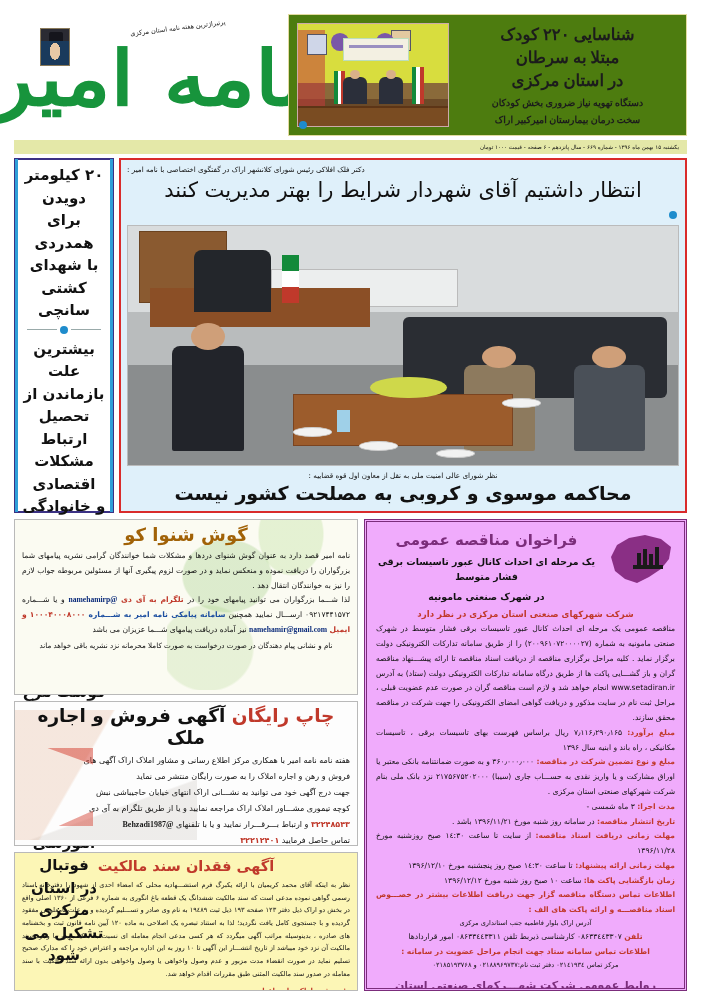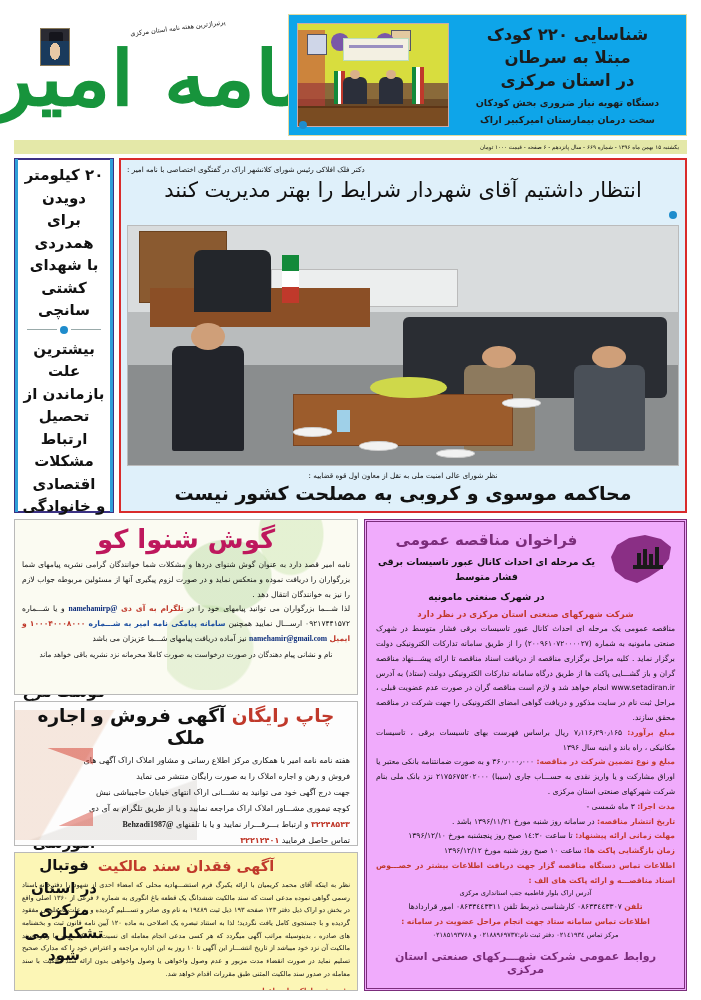--- a/index.html
+++ b/index.html
@@ -49,27 +49,28 @@
       linear-gradient(#2b2b33 0 34%, #1a3a5c 34% 100%);
     border: 1px solid #8a7a5a;
   }
   .brand-portrait::after{
     content:""; position:absolute; left:8px; top:3px; width:14px; height:9px;
     background:#15151c; border-radius:2px 2px 0 0;
   }
 
   .teaser-box {
     flex: 1;
-    background: #0ea5e9;
+    background: #4d7c0f;
     border: 1px solid #e2dba0;
     display: flex; flex-direction: row-reverse;
     align-items: center;
     padding: 6px 8px;
     gap: 8px;
     position: relative;
+    font-family: Liberation Serif, serif;
   }
   .teaser-text { flex: 1; text-align: center; }
   .teaser-line {
     font-size: 16.5px; font-weight: bold; color: #1c1c1c;
     line-height: 1.42; white-space: nowrap;
   }
   .teaser-sub {
     font-size: 9.5px; font-weight: bold; color: #1c1c1c;
     line-height: 1.5; margin-top: 3px;
   }
@@ -221,21 +222,21 @@
   }
   .listen-box::before{
     content:""; position:absolute; right:-10px; top:-20px; width:200px; height:190px;
     background:
       radial-gradient(ellipse at 30% 40%, rgba(150,200,120,.30) 0 22%, transparent 23%),
       radial-gradient(ellipse at 62% 18%, rgba(170,215,130,.28) 0 18%, transparent 19%),
       radial-gradient(ellipse at 20% 78%, rgba(160,205,120,.22) 0 20%, transparent 21%);
   }
   .listen-title{
     position:relative; text-align:center;
-    font-size:26px; font-weight:bold; color:#be185d;
+    font-size:18px; font-weight:bold; color:#a16207;
     letter-spacing:1px; margin-bottom:4px;
   }
   .listen-p{
     position:relative; font-size:7.6px; color:#111;
     line-height:1.95; text-align:justify;
   }
   .hl-red{ color:#c0392b; font-weight:bold; }
   .hl-blue{ color:#1d4fa0; font-weight:bold; }
   .hl-mail{ color:#0b2b7a; font-weight:bold; font-family:"Liberation Serif",serif; }
   .listen-last{
@@ -525,20 +526,24 @@
       </div>
       <div class="tender-kv">
         <span class="kv-label">مدت اجرا:</span>
         <span>۳ ماه شمسی -</span>
       </div>
       <div class="tender-kv">
         <span class="kv-label">تاریخ انتشار مناقصه:</span>
         <span>در سامانه روز شنبه مورخ ۱۳۹۶/۱۱/۲۱ باشد .</span>
       </div>
       <div class="tender-kv">
+        <span class="kv-label">مهلت زمانی دریافت اسناد مناقصه:</span>
+        <span>از سایت تا ساعت ۱٤:۳۰ صبح روزشنبه مورخ ۱۳۹۶/۱۱/۲۸</span>
+      </div>
+      <div class="tender-kv">
         <span class="kv-label">مهلت زمانی ارائه پیشنهاد:</span>
         <span>تا ساعت ۱٤:۳۰ صبح روز پنجشنبه مورخ ۱۳۹۶/۱۲/۱۰</span>
       </div>
       <div class="tender-kv">
         <span class="kv-label">زمان بازگشایی پاکت ها:</span>
         <span>ساعت ۱۰ صبح روز شنبه مورخ ۱۳۹۶/۱۲/۱۲</span>
       </div>
 
       <div class="tender-kv">
         <span class="kv-label">اطلاعات تماس دستگاه مناقصه گزار جهت دریافت اطلاعات بیشتر در خصـــوص اسناد مناقصـــه و ارائه پاکت های الف :</span>

